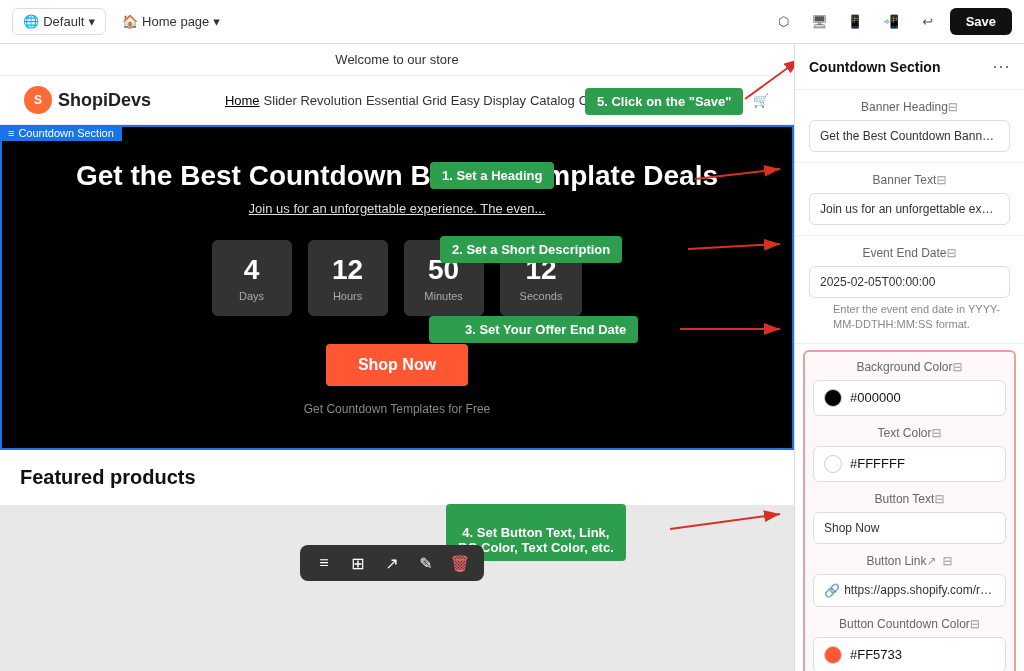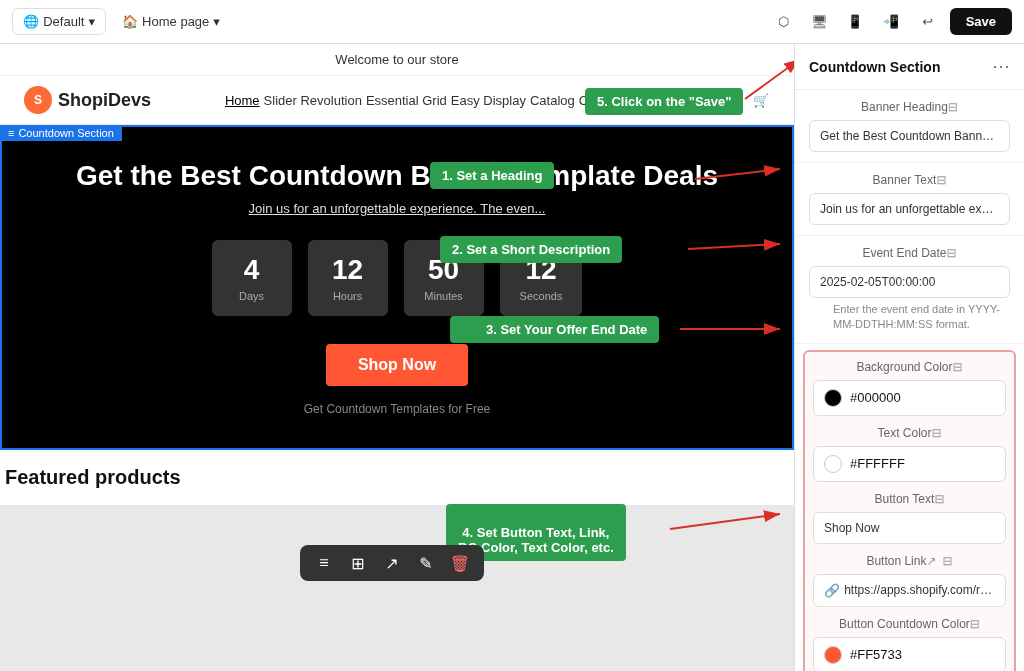--- a/index.html
+++ b/index.html
@@ -45,21 +45,21 @@
     .timer-block { background: #333; border-radius: 6px; padding: 14px 20px; min-width: 80px; text-align: center; }
     .timer-number { font-size: 28px; font-weight: 700; display: block; }
     .timer-label { font-size: 11px; color: #aaa; display: block; margin-top: 4px; }
     .shop-btn { background: #ff5733; color: #fff; border: none; padding: 12px 32px; border-radius: 4px; font-size: 16px; font-weight: 600; cursor: pointer; }
     .countdown-footer { font-size: 12px; color: #888; margin-top: 16px; }
 
     
     .annotation { position: absolute; background: #2d9e4e; color: #fff; border-radius: 4px; padding: 6px 12px; font-size: 13px; font-weight: 600; z-index: 20; pointer-events: none; }
 
     
-    .featured-section { background: #fff; padding: 16px 5px; }
+    .featured-section { background: #fff; padding: 16px 20px; }
     .featured-title { font-size: 20px; font-weight: 700; color: #111; }
 
     
     .right-panel { width: 230px; min-width: 230px; background: #fff; border-left: 1px solid #ddd; overflow-y: auto; height: 100%; }
     .panel-header { display: flex; align-items: center; justify-content: space-between; padding: 12px 14px; border-bottom: 1px solid #eee; }
     .panel-title { font-size: 14px; font-weight: 600; color: #111; }
     .panel-more { color: #666; font-size: 18px; cursor: pointer; }
 
     .panel-section { padding: 10px 14px; border-bottom: 1px solid #f0f0f0; }
     .panel-label { font-size: 12px; color: #666; margin-bottom: 6px; display: flex; align-items: center; justify-content: center; }
@@ -173,21 +173,21 @@
       </div>
 
     </div>
 
     <div class="annotation" style="top: 118px; left: 430px;">
       <span>1. Set a Heading</span>
     </div>
     <div class="annotation" style="top: 192px; left: 440px;">
       <span>2. Set a Short Description</span>
     </div>
-    <div class="annotation" style="top: 272px; left: 450px; padding-left: 36px;">
+    <div class="annotation" style="top: 272px; left: 429px; padding-left: 36px;">
       <span>3. Set Your Offer End Date</span>
     </div>
     <div class="annotation" style="top: 460px; left: 446px; white-space: pre-line; text-align: center;">
       <span>4. Set Button Text, Link,
 BG Color, Text Color, etc.</span>
     </div>
     <div class="annotation" style="top: 44px; left: 585px;">
       <span>5. Click on the "Save"</span>
     </div>
 

